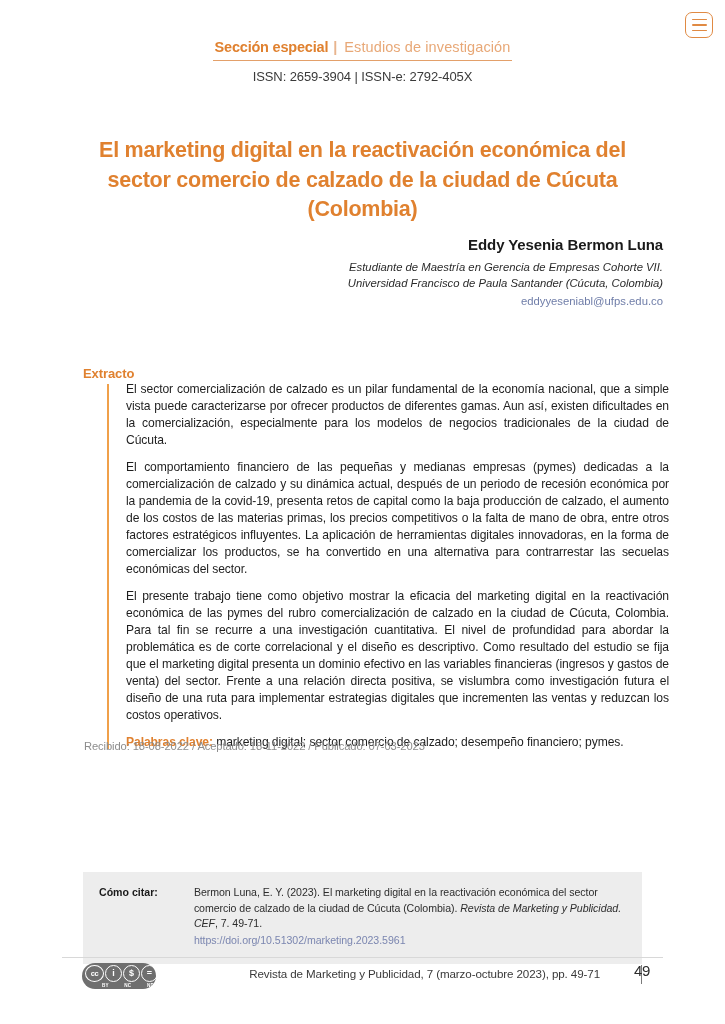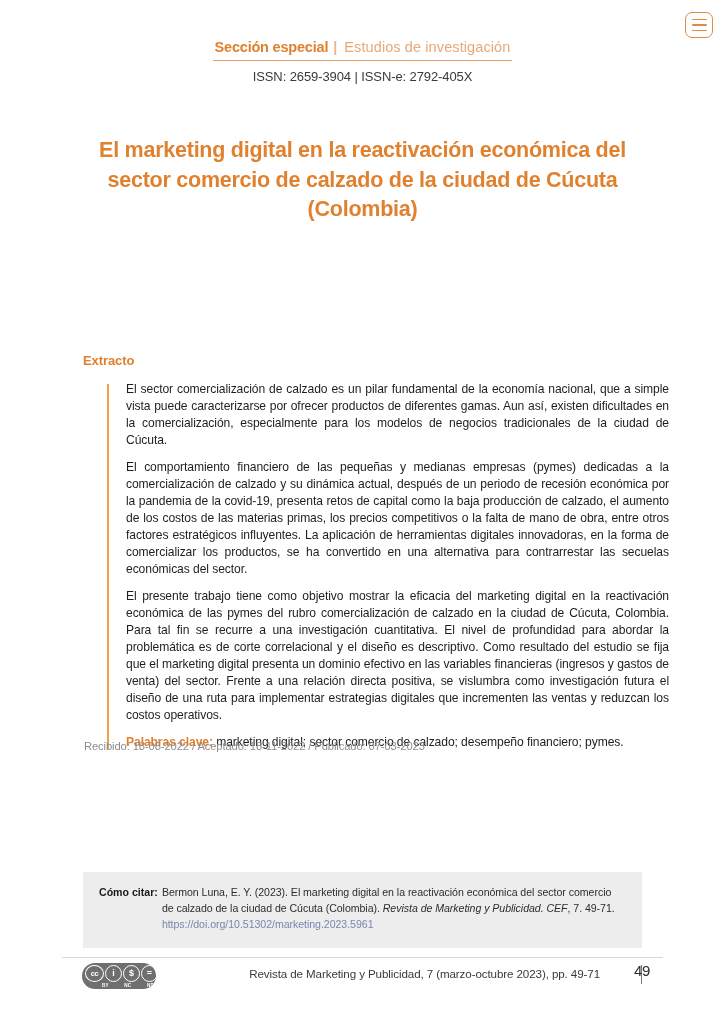--- a/index.html
+++ b/index.html
@@ -125,21 +125,21 @@
   .author-email {
     margin-top: 4px;
     font-size: 11.3px;
     color: #6f7da8;
     text-decoration: none;
   }
 
   
   .abstract-heading {
     position: absolute;
-    top: 353px;
+    top: 366px;
     left: 83px;
     font-size: 13px;
     font-weight: bold;
     color: #e0812f;
     letter-spacing: -0.1px;
   }
   .abstract-wrap {
     position: absolute;
     top: 381px;
     left: 107px;
@@ -197,21 +197,21 @@
     font-size: 10.6px;
     line-height: 1.48;
     color: #2d2d2d;
   }
   .cite-label {
     font-weight: bold;
     white-space: nowrap;
     margin-right: 4px;
     color: #1a1a1a;
   }
-  .cite-text { flex: 1; letter-spacing: -0.05px; }
+  .cite-text { flex: 1; letter-spacing: -0.05px; margin-left: 32px; }
   .cite-text i { font-style: italic; }
   .cite-doi {
     display: block;
     margin-top: 1px;
     color: #7b86b0;
     text-decoration: none;
   }
 
   
   .footer-rule {
@@ -306,20 +306,28 @@
 
   <div class="journal-head">
     <div class="section-line">
       <span class="section-special">Sección especial</span><span class="section-sep">|</span><span class="section-sub">Estudios de investigación</span>
     </div>
     <div class="issn">ISSN: 2659-3904 | ISSN-e: 2792-405X</div>
   </div>
 
   <h1 class="article-title">El marketing digital en la reactivación económica del sector comercio de calzado de la ciudad de Cúcuta (Colombia)</h1>
 
+  <div class="author-block">
+    <div class="author-name">Eddy Yesenia Bermon Luna</div>
+    <div class="author-affil">
+      <div>Estudiante de Maestría en Gerencia de Empresas Cohorte VII.</div>
+      <div>Universidad Francisco de Paula Santander (Cúcuta, Colombia)</div>
+    </div>
+    <a class="author-email" href="#">eddyyeseniabl@ufps.edu.co</a>
+  </div>
 
   <div class="abstract-heading">Extracto</div>
 
   <div class="abstract-wrap">
     <div class="abstract-bar"></div>
     <div class="abstract-body">
       <p>El sector comercialización de calzado es un pilar fundamental de la economía nacional, que a simple vista puede caracterizarse por ofrecer productos de diferentes gamas. Aun así, existen dificultades en la comercialización, especialmente para los modelos de negocios tradicionales de la ciudad de Cúcuta.</p>
       <p>El comportamiento financiero de las pequeñas y medianas empresas (pymes) dedicadas a la comercialización de calzado y su dinámica actual, después de un periodo de recesión económica por la pandemia de la covid-19, presenta retos de capital como la baja producción de calzado, el aumento de los costos de las materias primas, los precios competitivos o la falta de mano de obra, entre otros factores estratégicos influyentes. La aplicación de herramientas digitales innovadoras, en la forma de comercializar los productos, se ha convertido en una alternativa para contrarrestar las secuelas económicas del sector.</p>
       <p>El presente trabajo tiene como objetivo mostrar la eficacia del marketing digital en la reactivación económica de las pymes del rubro comercialización de calzado en la ciudad de Cúcuta, Colombia. Para tal fin se recurre a una investigación cuantitativa. El nivel de profundidad para abordar la problemática es de corte correlacional y el diseño es descriptivo. Como resultado del estudio se fija que el marketing digital presenta un dominio efectivo en las variables financieras (ingresos y gastos de venta) del sector. Frente a una relación directa positiva, se vislumbra como investigación futura el diseño de una ruta para implementar estrategias digitales que incrementen las ventas y reduzcan los costos operativos.</p>
       <p><span class="kw-label">Palabras clave:</span> <span>marketing digital; sector comercio de calzado; desempeño financiero; pymes.</span></p>

